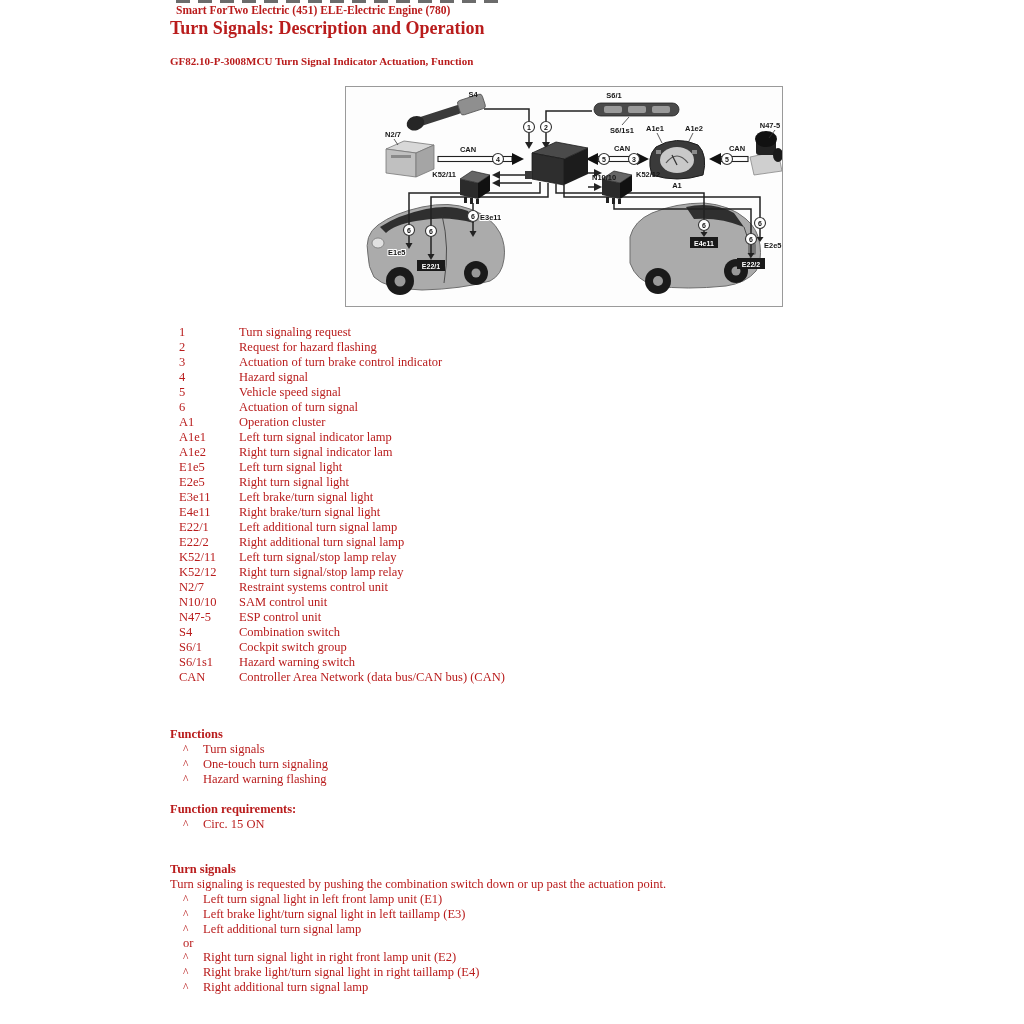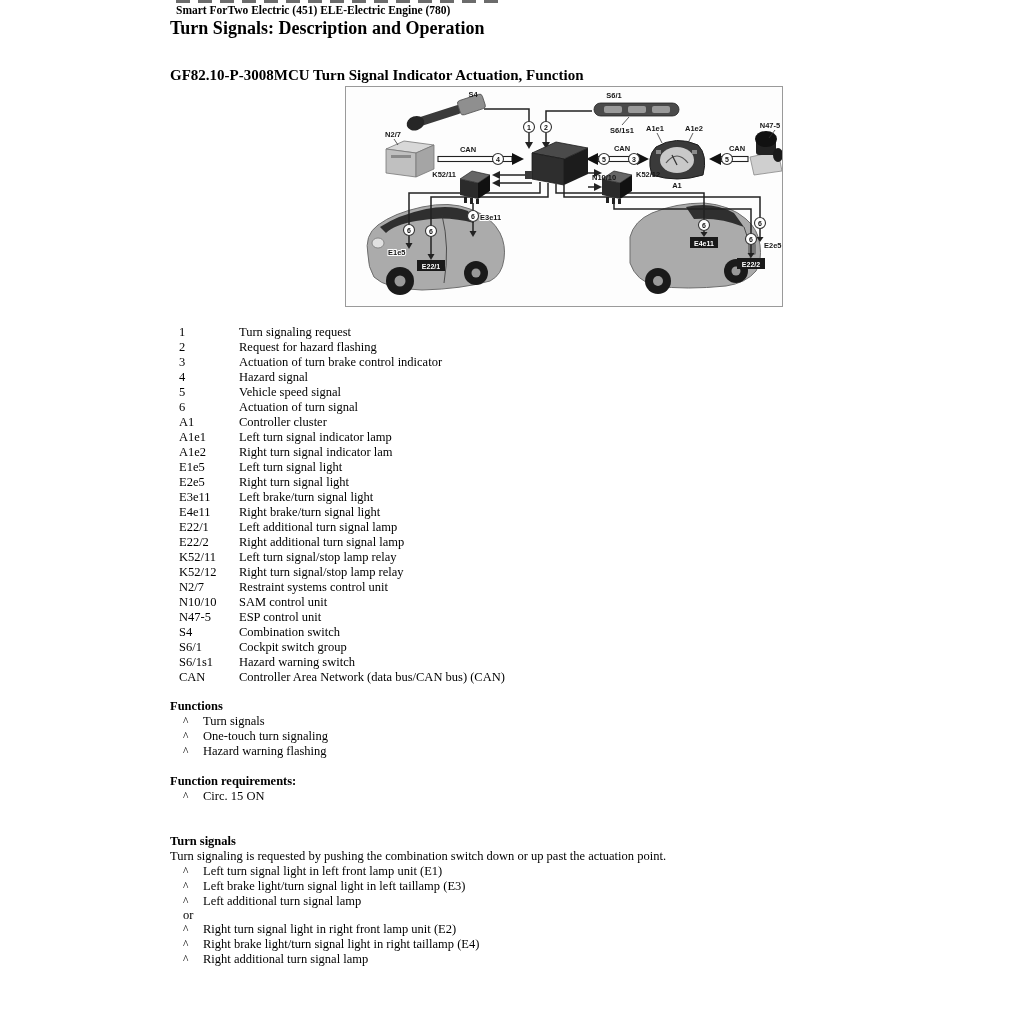--- a/index.html
+++ b/index.html
@@ -1,44 +1,44 @@
 <!DOCTYPE html>
 <html><head>
 <meta charset="utf-8">
 <style>
   html,body{margin:0;padding:0;background:#fff;}
   .page{position:relative;width:1024px;height:1024px;background:#ffffff;
-        font-family:"Liberation Serif",serif;color:#000000;overflow:hidden;}
+        font-family:"Liberation Serif",serif;color:#b91c1c;overflow:hidden;}
 
   .artifact{position:absolute;left:176px;top:0;width:330px;height:3px;
     background:repeating-linear-gradient(90deg,#3a3a3a 0 14px,transparent 14px 22px);
     opacity:.75;}
 
   .header{position:absolute;left:170px;top:4px;width:700px;}
   .eyebrow{font-size:11.5px;font-weight:bold;padding-left:6px;}
   .title{font-size:18px;font-weight:bold;margin-top:2px;}
-  .doc-code{font-size:15px;font-weight:bold;margin-top:28px;}
+  .doc-code{font-size:11px;font-weight:bold;margin-top:16px;}
 
   .figure{position:absolute;left:345px;top:86px;width:438px;height:221px;
           border:1px solid #9a9a9a;background:#fdfdfd;box-sizing:border-box;}
   .figure svg{display:block;}
   .dlabel{font-family:"Liberation Sans",sans-serif;font-size:7.5px;font-weight:bold;fill:#161616;}
   .dlabel-halo{paint-order:stroke;stroke:#ffffff;stroke-width:2px;}
   .dlabel-white{font-family:"Liberation Sans",sans-serif;font-size:7px;font-weight:bold;fill:#fff;}
   .cnum{font-family:"Liberation Sans",sans-serif;font-size:7px;font-weight:bold;fill:#111;}
   .wire{stroke:#222;stroke-width:1.5;fill:none;}
   .wire-thin{stroke:#333;stroke-width:0.8;fill:none;}
 
   .legend{position:absolute;left:179px;top:325px;font-size:12.5px;line-height:15px;width:560px;}
   .legend-row{display:flex;}
   .legend-code{flex:none;width:44px;}
   .legend-desc{flex:1;margin-left:16px;}
 
   .block{position:absolute;left:170px;font-size:12.5px;line-height:15px;width:720px;}
-  .bold-line{font-weight:bold;}
+  .bold-line{font-weight:bold;margin-top:28px;}
   .bullet-row{display:flex;padding-left:13px;line-height:15px;}
   .caret{flex:none;width:20px;font-size:11.5px;}
   .or-line{padding-left:13px;line-height:13px;}
   .para{line-height:15px;}
 </style>
 </head>
 <body>
 
 <div class="page">
 
@@ -267,21 +267,21 @@
     <div class="legend-row">
         <span class="legend-code">5</span>
         <span class="legend-desc">Vehicle speed signal</span>
       </div>
     <div class="legend-row">
         <span class="legend-code">6</span>
         <span class="legend-desc">Actuation of turn signal</span>
       </div>
     <div class="legend-row">
         <span class="legend-code">A1</span>
-        <span class="legend-desc">Controller cluster</span>
+        <span class="legend-desc">Operation cluster</span>
       </div>
     <div class="legend-row">
         <span class="legend-code">A1e1</span>
         <span class="legend-desc">Left turn signal indicator lamp</span>
       </div>
     <div class="legend-row">
         <span class="legend-code">A1e2</span>
         <span class="legend-desc">Right turn signal indicator lam</span>
       </div>
     <div class="legend-row">

